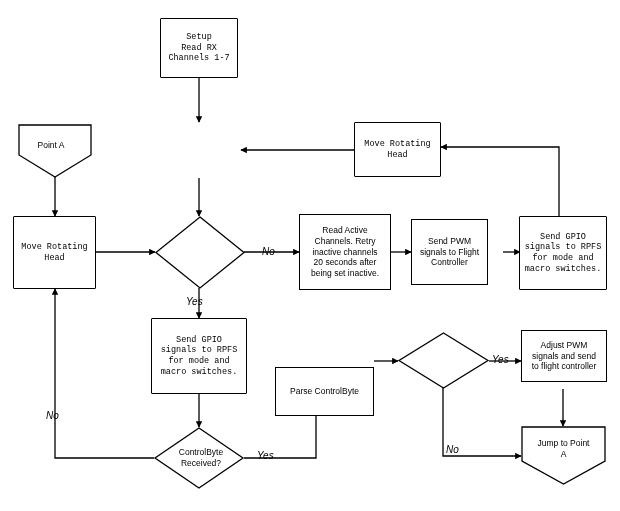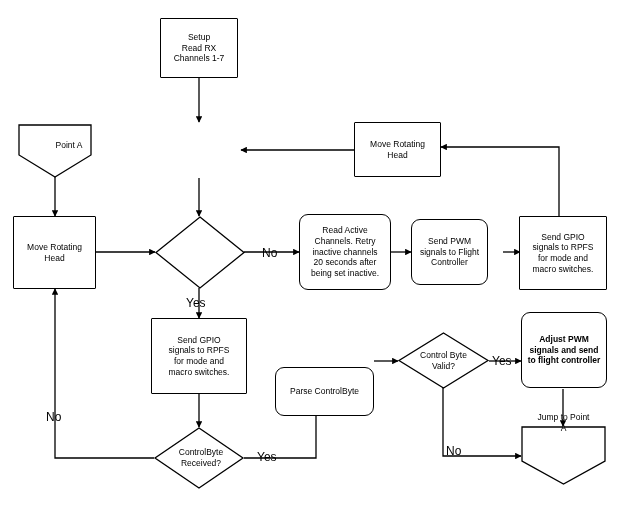--- a/index.html
+++ b/index.html
@@ -32,41 +32,43 @@
     color: #000000;
     font-size: 8.5px;
     line-height: 1.25;
     padding: 2px;
     z-index: 2;
   }
   .node.rect {
     border: 1.3px solid #000000;
     background: #ffffff;
     border-radius: 1px;
+    font-family: Liberation Mono, monospace;
   }
   .node.rounded {
     border: 1.3px solid #000000;
     background: #ffffff;
-    border-radius: 9px;
+    border-radius: 0;
     text-align: center;
   }
   .node.plain {
     background: transparent;
   }
   .node-text {
     display: block;
     white-space: pre-line;
   }
   .edge-label {
     position: absolute;
-    font-size: 12px;
+    font-size: 10px;
     color: #000000;
     background: transparent;
     z-index: 3;
     white-space: nowrap;
+    font-style: italic;
   }
   .shape-svg {
     position: absolute;
     z-index: 1;
     overflow: visible;
   }
 </style>
 </head>
 <body>
 
@@ -118,21 +120,21 @@
 
   <div class="node rect" style="left:160px; top:18px; width:78px; height:60px;">
     <span class="node-text">Setup
 Read RX
 Channels 1-7</span>
   </div>
 
   <svg class="shape-svg" style="left:18px; top:124px; width:74px; height:54px;" viewBox="0 0 74 54">
     <polygon points="1,1 73,1 73,31 37,53 1,31" fill="#ffffff" stroke="#000000" stroke-width="1.3"></polygon>
   </svg>
-  <div class="node plain" style="left:32px; top:124px; width:74px; height:42px;">
+  <div class="node plain" style="left:14px; top:124px; width:74px; height:42px;">
     <span class="node-text">Point A</span>
   </div>
 
 
   <div class="node rect" style="left:354px; top:122px; width:87px; height:55px;">
     <span class="node-text">Move Rotating
 Head</span>
   </div>
 
   <div class="node rect" style="left:13px; top:216px; width:83px; height:73px;">
@@ -172,43 +174,39 @@
 macro switches.</span>
   </div>
 
   <div class="node rounded" style="left:275px; top:336px; width:99px; height:49px;margin-top:31px;">
     <span class="node-text">Parse ControlByte</span>
   </div>
 
   <svg class="shape-svg" style="left:398px; top:332px; width:91px; height:57px;" viewBox="0 0 91 57">
     <polygon points="45.5,1 90,28.5 45.5,56 1,28.5" fill="#ffffff" stroke="#000000" stroke-width="1.3"></polygon>
   </svg>
-  <div class="node plain" style="left:398px; top:332px; width:91px; height:57px;">
-    <span class="node-text">Control Byte
-Valid?</span>
-  </div>
-
-  <div class="node rounded" style="left:521px; top:312px; width:86px; height:76px;font-weight:bold;">
+
+  <div class="node rounded" style="left:521px; top:330px; width:86px; height:52px;">
     <span class="node-text">Adjust PWM
 signals and send
 to flight controller</span>
   </div>
 
   <svg class="shape-svg" style="left:154px; top:427px; width:90px; height:62px;" viewBox="0 0 90 62">
     <polygon points="45,1 89,31 45,61 1,31" fill="#ffffff" stroke="#000000" stroke-width="1.3"></polygon>
   </svg>
   <div class="node plain" style="left:156px; top:427px; width:90px; height:62px;">
     <span class="node-text">ControlByte
 Received?</span>
   </div>
 
   <svg class="shape-svg" style="left:521px; top:426px; width:85px; height:59px;" viewBox="0 0 85 59">
     <polygon points="1,1 84,1 84,35 42.5,58 1,35" fill="#ffffff" stroke="#000000" stroke-width="1.3"></polygon>
   </svg>
-  <div class="node plain" style="left:521px; top:400px; width:85px; height:46px;">
+  <div class="node plain" style="left:521px; top:426px; width:85px; height:46px;">
     <span class="node-text">Jump to Point
 A</span>
   </div>
 
   <div class="edge-label" style="left:262px; top:246px;">No</div>
   <div class="edge-label" style="left:186px; top:296px;">Yes</div>
   <div class="edge-label" style="left:257px; top:450px;">Yes</div>
   <div class="edge-label" style="left:46px; top:410px;">No</div>
   <div class="edge-label" style="left:492px; top:354px;">Yes</div>
   <div class="edge-label" style="left:446px; top:444px;">No</div>

